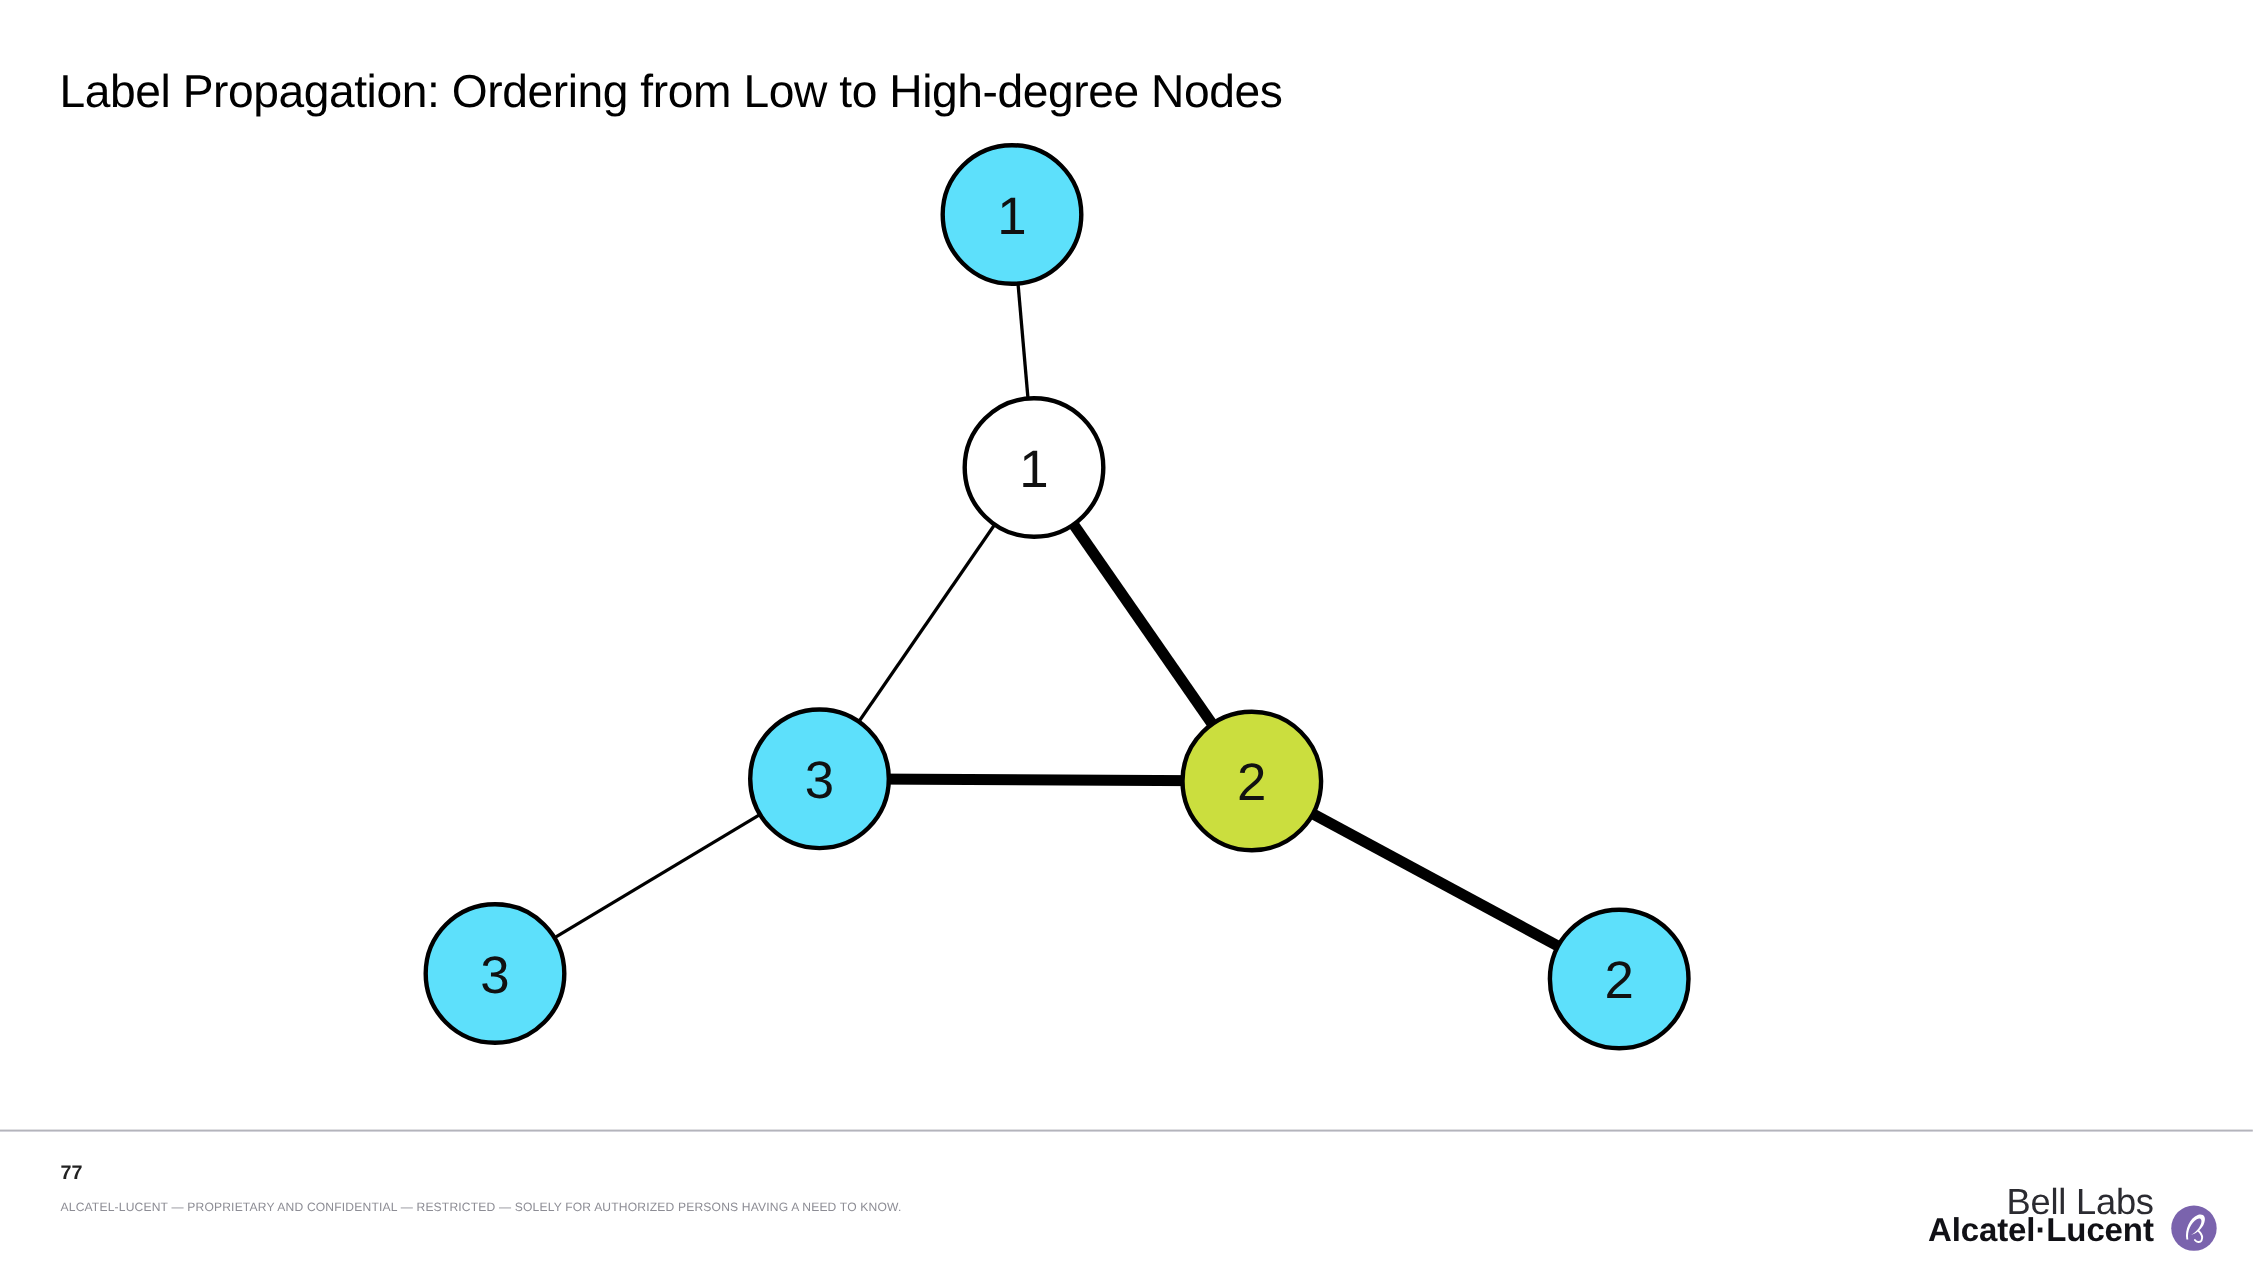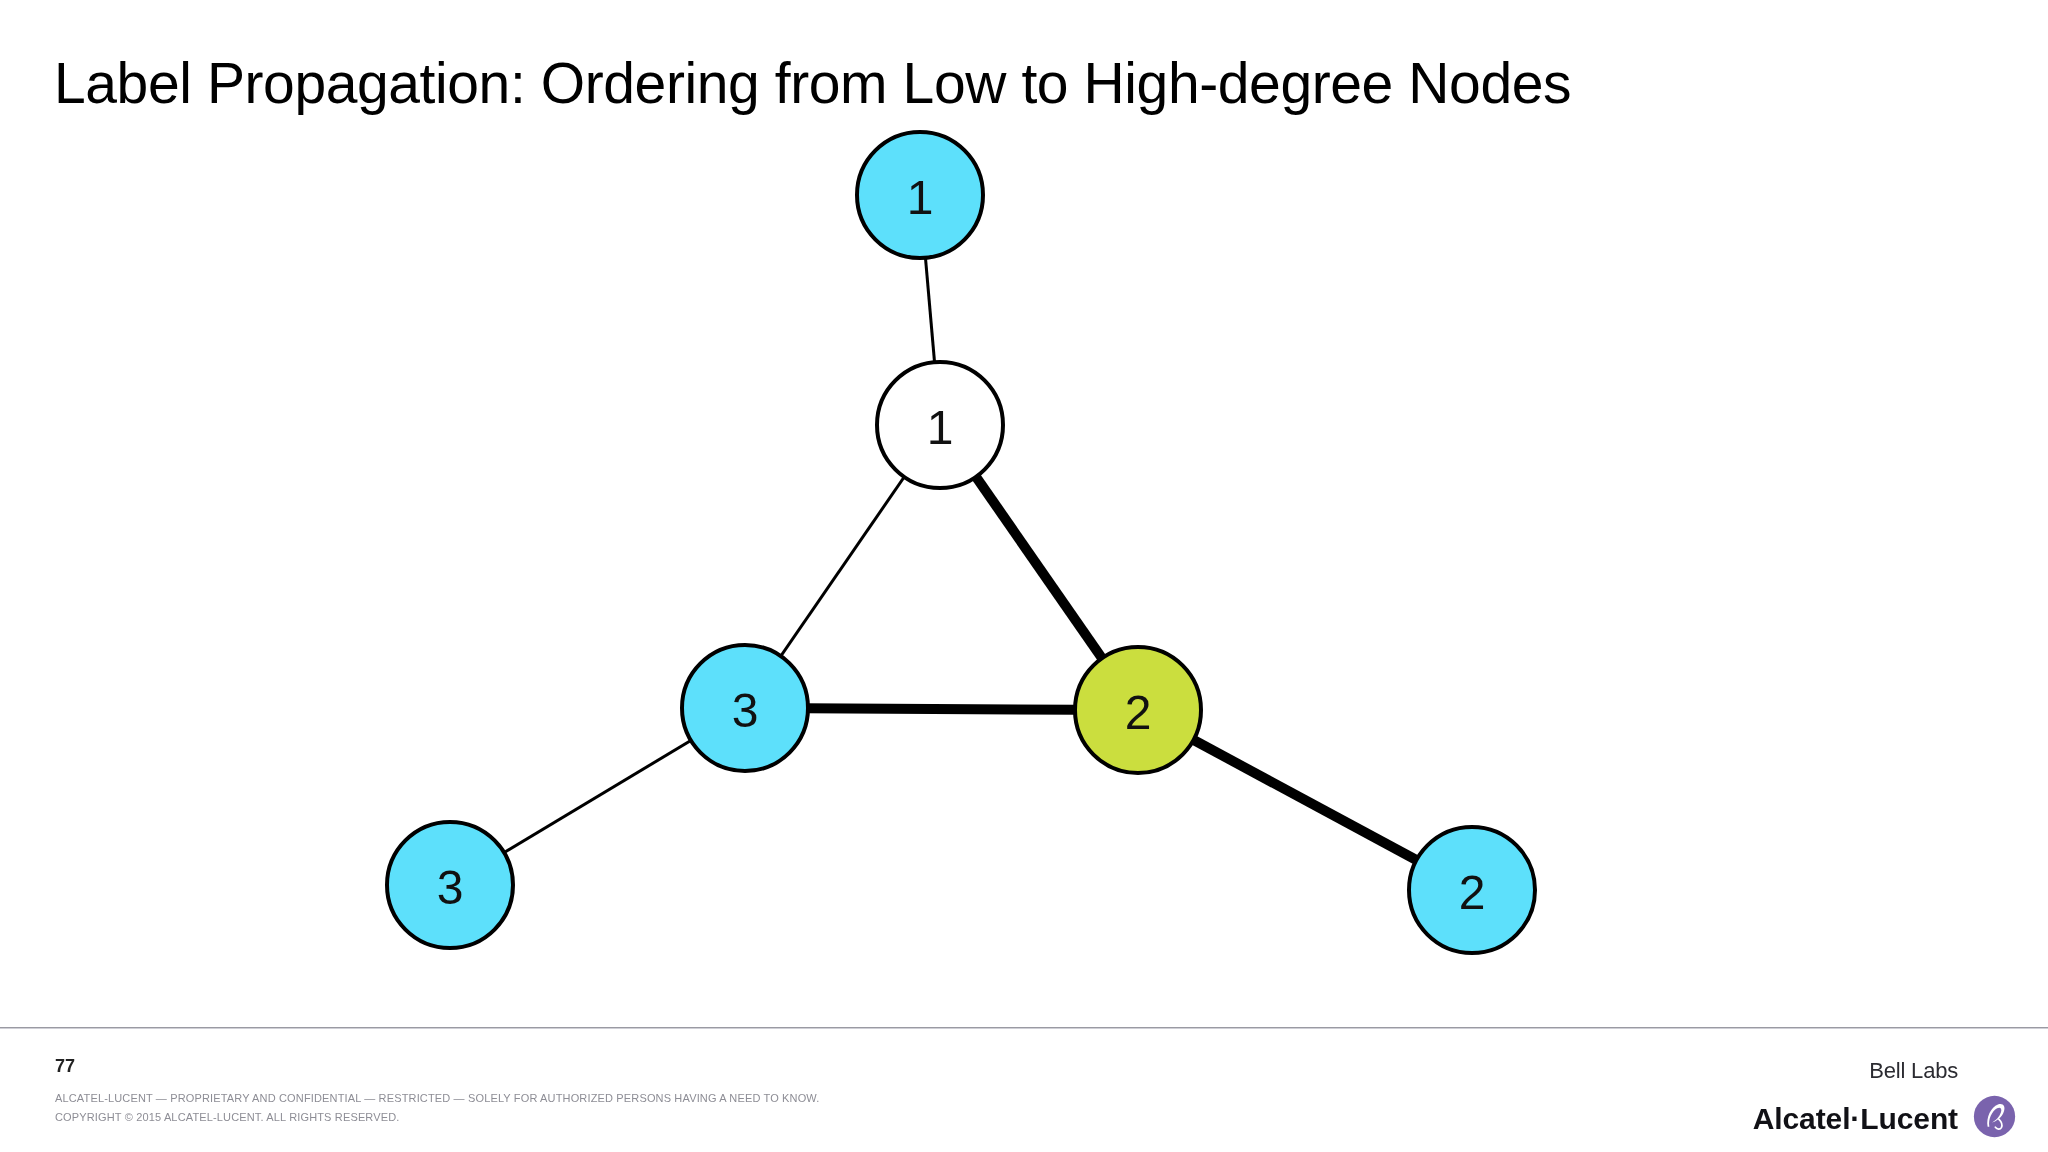--- a/index.html
+++ b/index.html
@@ -14,21 +14,21 @@
     overflow: hidden;
     font-family: "Liberation Sans", sans-serif;
     -webkit-font-smoothing: antialiased;
   }
 
   
   #slide-title {
     position: absolute;
     left: 54px;
     top: 48px;
-    font-size: 57px;
+    font-size: 42px;
     line-height: 70px;
     font-weight: 400;
     color: #000000;
     letter-spacing: -0.4px;
     white-space: nowrap;
   }
 
   
   #graph-figure {
     position: absolute;
@@ -92,22 +92,22 @@
   #brand-lockup {
     position: absolute;
     right: 32px;
     top: 1058px;
     width: 240px;
     height: 84px;
   }
   #brand-primary {
     position: absolute;
     right: 58px;
-    top: 0px;
-    font-size: 22px;
+    top: 16px;
+    font-size: 33px;
     font-weight: 400;
     color: #2b2b31;
     letter-spacing: -0.2px;
     white-space: nowrap;
     text-align: center;
   }
   #brand-secondary {
     position: absolute;
     right: 58px;
     top: 44px;
@@ -169,21 +169,20 @@
   </svg>
 </div>
 
 <div id="footer-divider"></div>
 <div id="footer-divider-soft"></div>
 
 <div id="page-number">77</div>
 
 <div id="footer-legal">
   <div>ALCATEL-LUCENT — PROPRIETARY AND CONFIDENTIAL — RESTRICTED — SOLELY FOR AUTHORIZED PERSONS HAVING A NEED TO KNOW.</div>
-  <div>COPYRIGHT © 2015 ALCATEL-LUCENT. ALL RIGHTS RESERVED.</div>
 </div>
 
 <div id="brand-lockup">
   <div id="brand-primary">Bell Labs</div>
   <div id="brand-secondary">Alcatel·Lucent</div>
   <svg id="brand-mark" viewBox="0 0 100 100">
     <circle cx="50" cy="50" r="48" fill="#7a63ad"></circle>
     <path d="M34 74 C30 52 42 28 58 22 C70 18 76 26 72 38 C68 52 54 62 44 64 C52 60 62 50 65 40 C68 31 63 27 56 31 C44 38 35 56 38 74 Z" fill="#ffffff"></path>
     <path d="M60 56 C66 62 69 70 66 76 C63 81 56 80 52 75" fill="none" stroke="#ffffff" stroke-width="4" stroke-linecap="round"></path>
   </svg>

